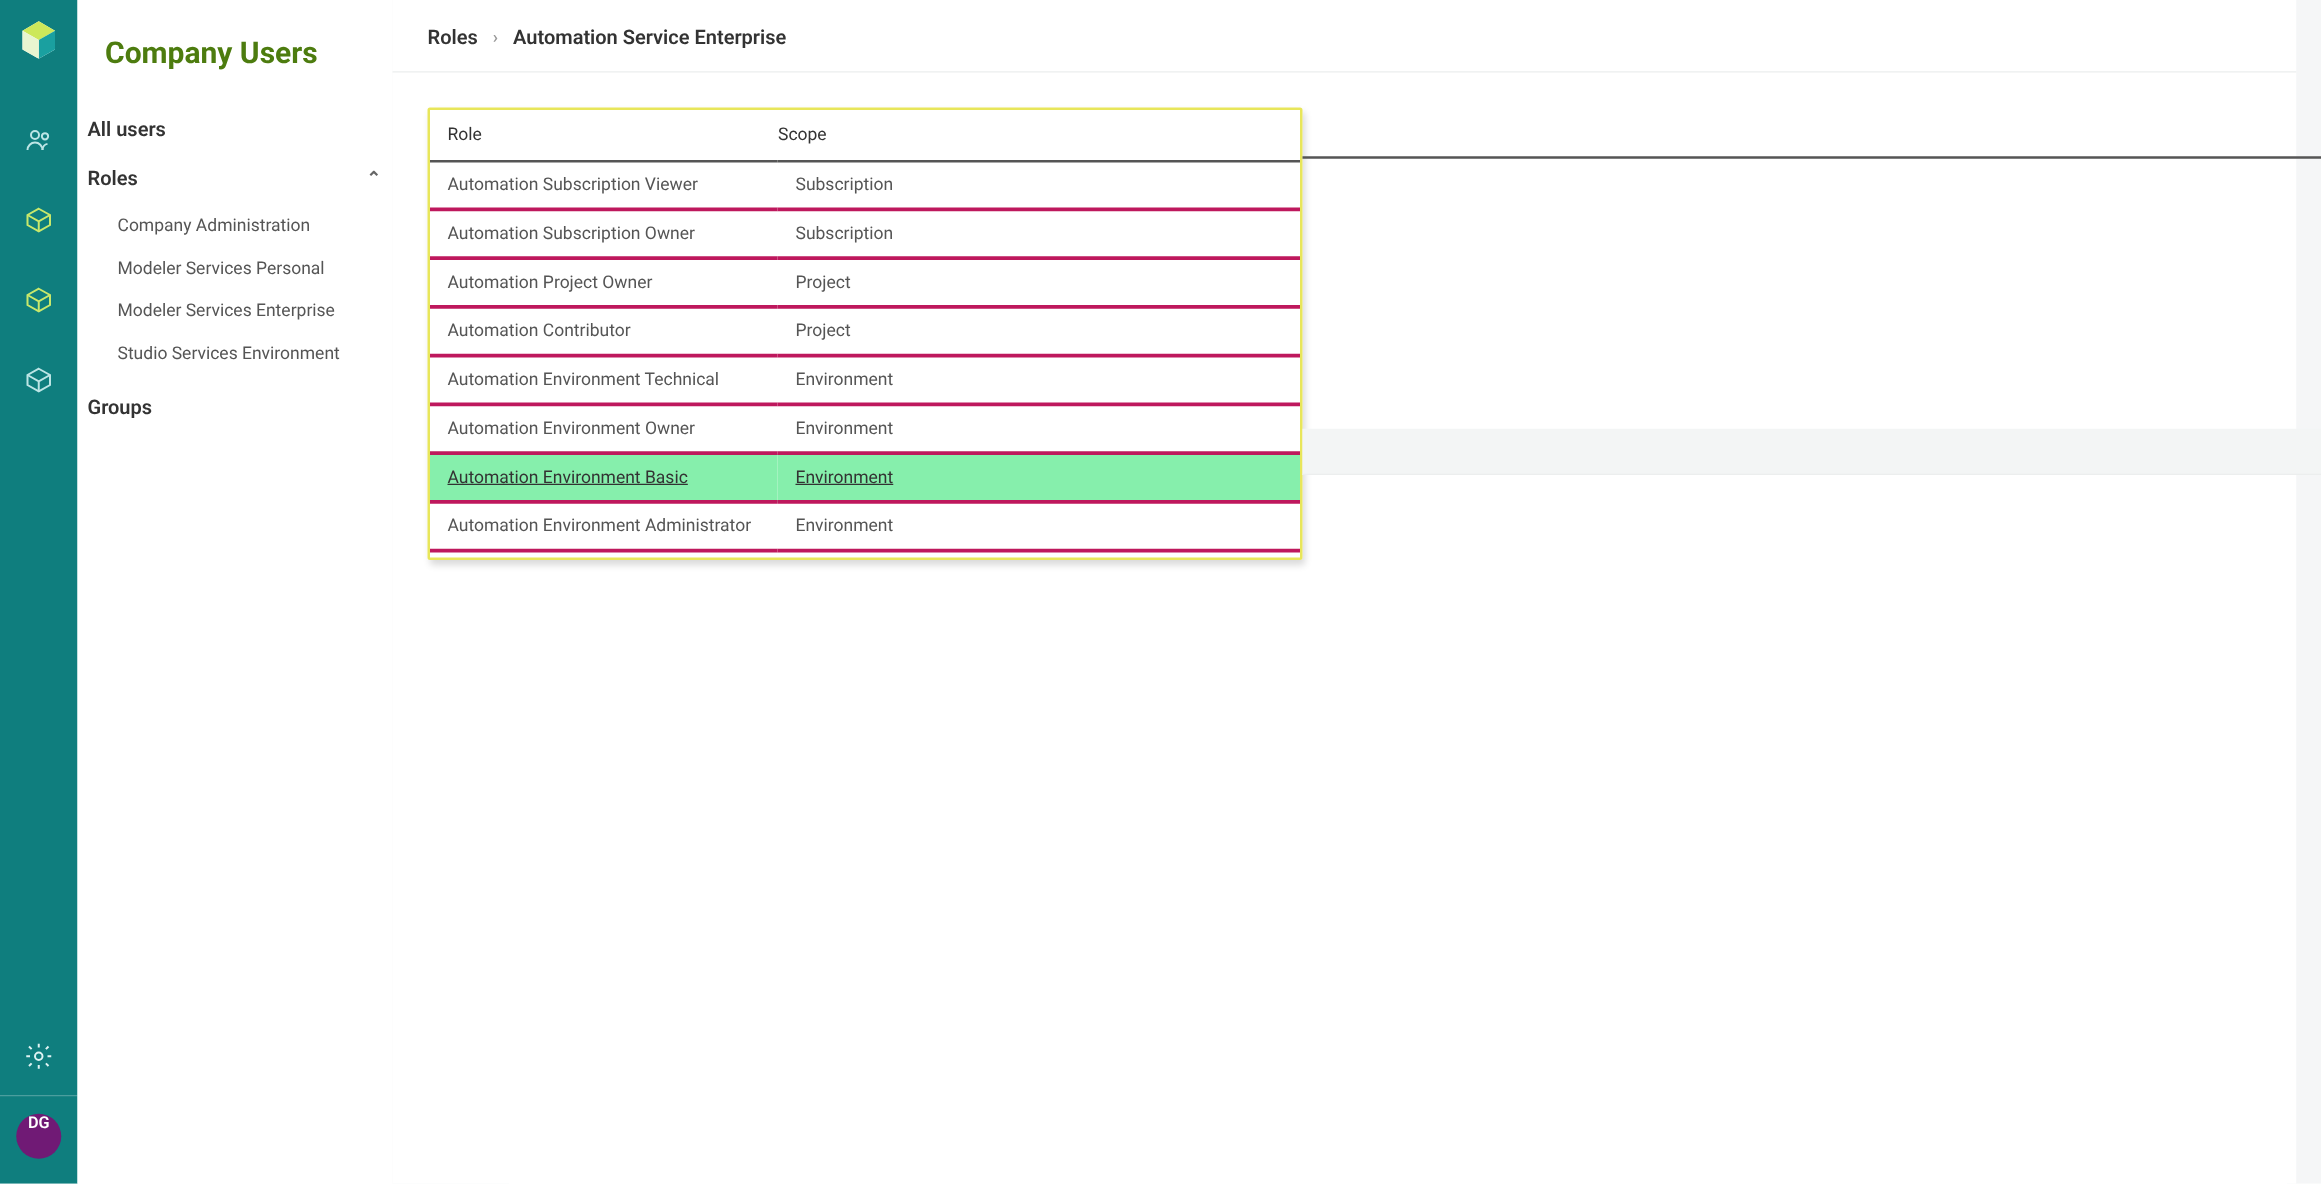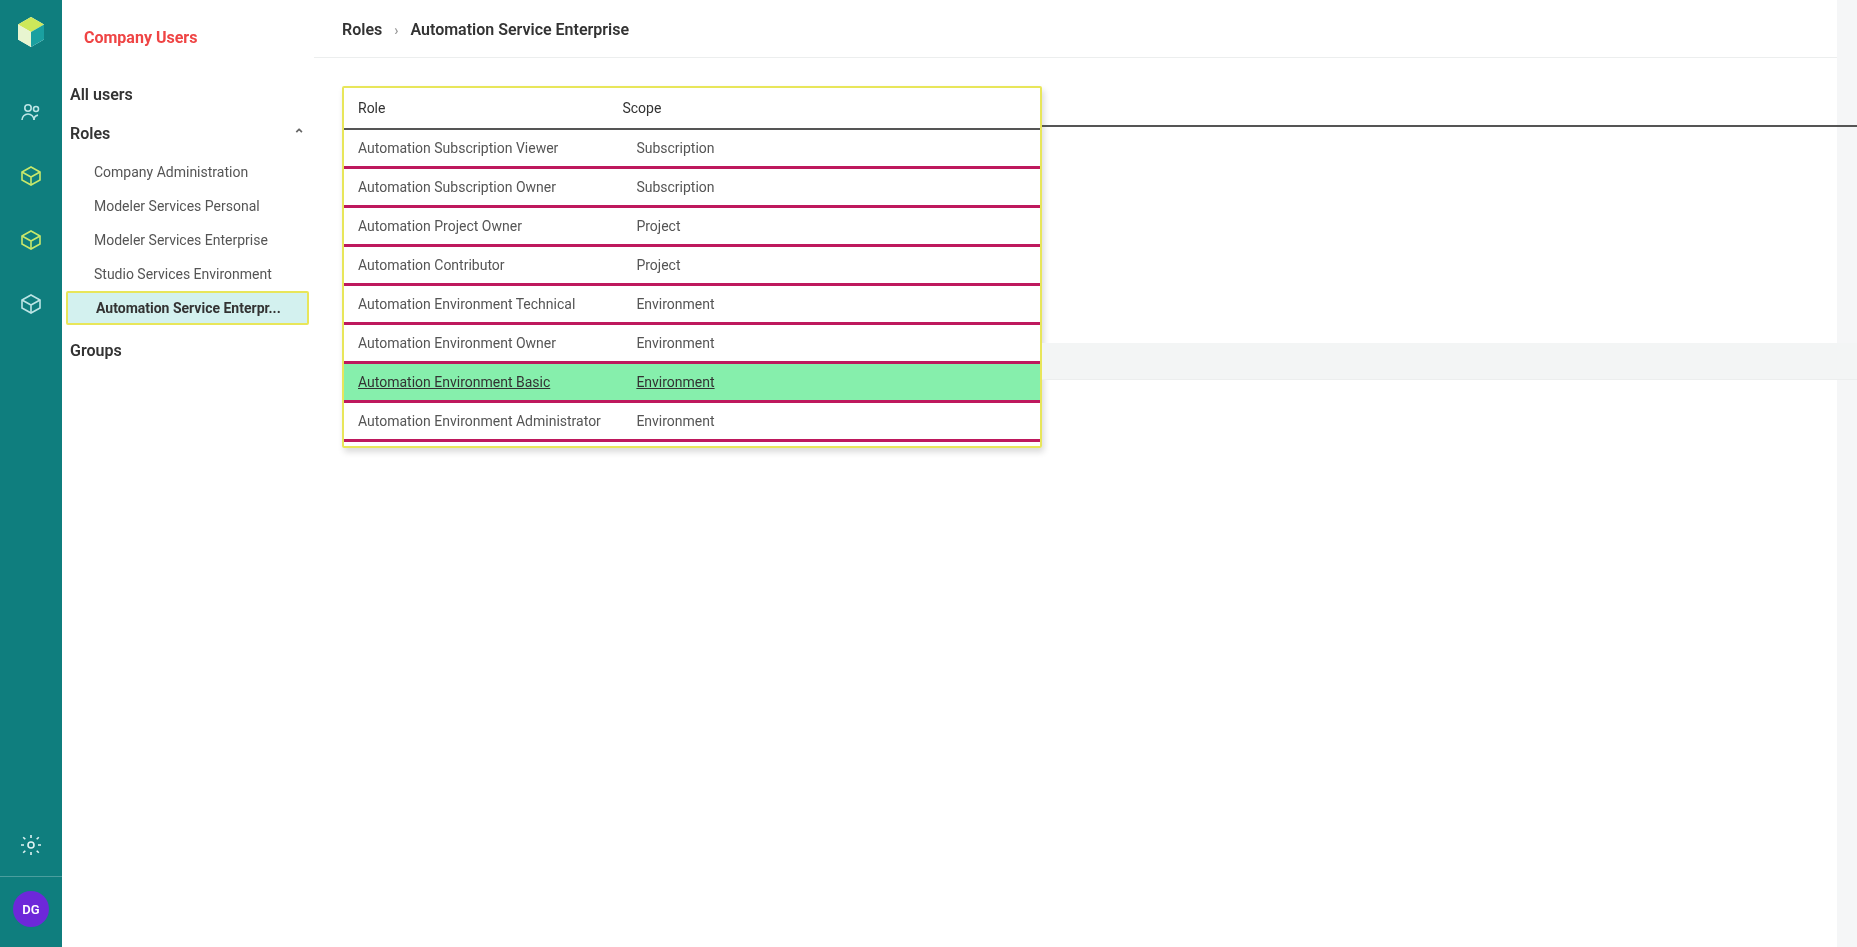--- a/index.html
+++ b/index.html
@@ -29,40 +29,40 @@
     cursor: pointer;
   }
   .rail .rail-item svg { width: 24px; height: 24px; stroke: #bce5e5; fill: none; stroke-width: 1.6; }
   .rail .rail-item.accent svg { stroke: #c8e86b; }
   .rail .spacer { flex: 1; }
   .rail .gear { width: 100%; height: 62px; display:flex; align-items:center; justify-content:center; cursor:pointer; }
   .rail .gear svg { width: 24px; height: 24px; stroke: #dff3f3; fill:none; stroke-width:1.6; }
   .rail .divider { width: 100%; height: 1px; background: rgba(255,255,255,0.25); }
   .rail .avatar {
     width: 36px; height: 36px; border-radius: 50%;
-    background: #6d28d9; color: #fff;
-    display:flex; align-items:center; justify-content:center;
+    background: #701a75; color: #fff;
+    display:flex; justify-content:center;
     font-size: 13px; font-weight: 600;
     margin: 14px 0 20px;
     cursor: pointer;
   }
 
   
   .sidepanel {
     width: 252px;
     flex-shrink: 0;
     background: #fff;
     border-right: 1px solid #fff;
     padding-top: 18px;
     overflow: hidden;
   }
   .sidepanel h1 {
-    font-size: 16px; font-weight: 700;
+    font-size: 24px; font-weight: 700;
     padding: 10px 22px 28px;
-    color: #ef4444;
+    color: #4d7c0f;
   }
   .nav-list { list-style: none; }
   .nav-item {
     padding: 10px 8px;
     font-size: 16px;
     font-weight: 600;
     color: #333;
     cursor: pointer;
     display: flex;
     align-items: center;
@@ -241,21 +241,20 @@
     </li>
     <li class="nav-item">
       <span>Roles</span>
       <span class="chev">⌃</span>
     </li>
     <ul class="nav-sub">
       <li>Company Administration</li>
       <li>Modeler Services Personal</li>
       <li>Modeler Services Enterprise</li>
       <li>Studio Services Environment</li>
-      <li class="selected">Automation Service Enterpr...</li>
     </ul>
     <li class="nav-item">
       <span>Groups</span>
     </li>
   </ul>
 </aside>
 
 <main class="main">
   <div class="content-card">
 

